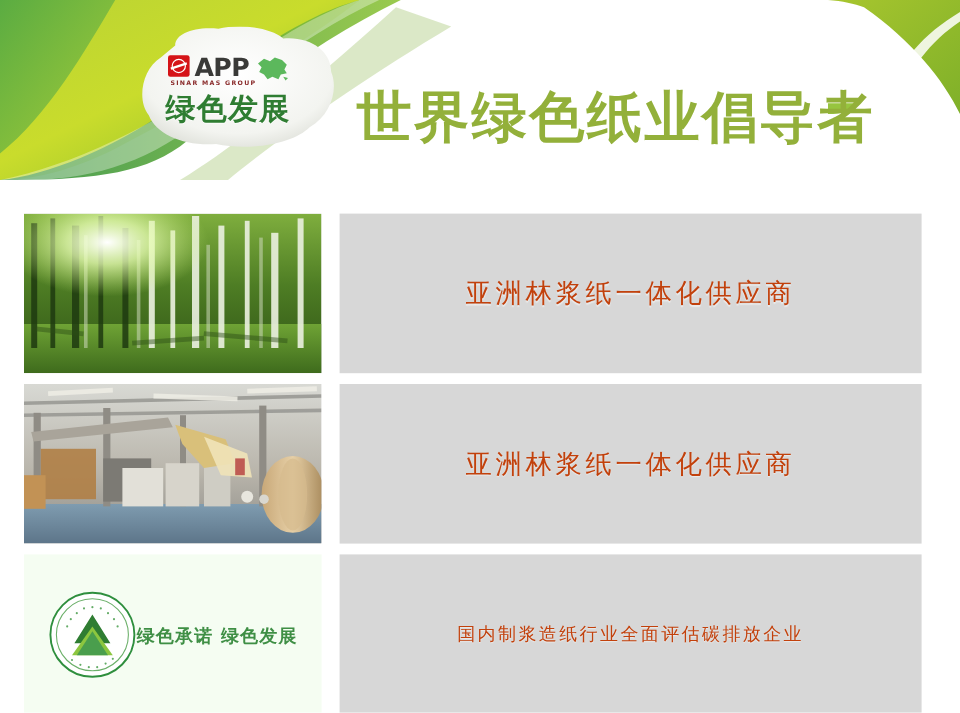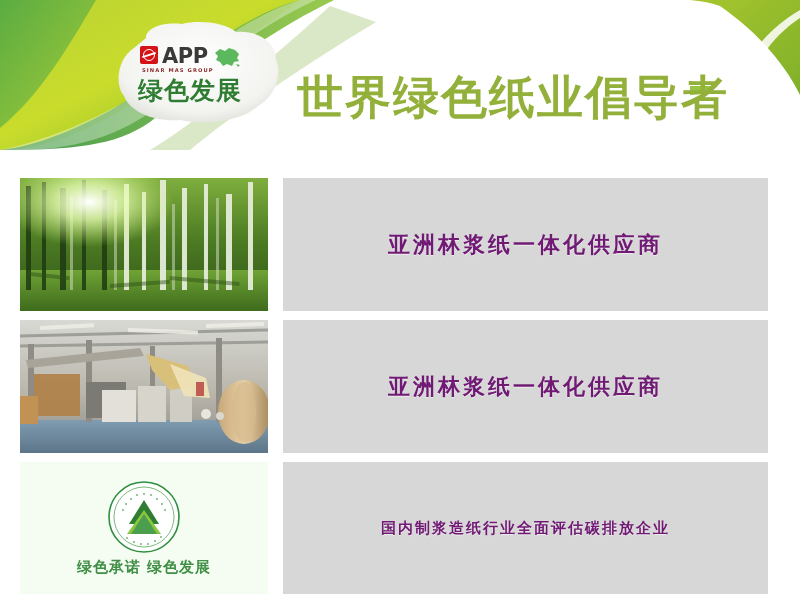--- a/index.html
+++ b/index.html
@@ -170,41 +170,41 @@
     top: 0;
     width: 485px;
     height: 133px;
     background: #d7d7d7;
     display: flex;
     align-items: center;
     justify-content: center;
   }
   .panel-text {
     font-size: 22px;
-    font-weight: bold;
-    color: #701a75;
+    font-weight: normal;
+    color: #c2410c;
     letter-spacing: 3px;
     white-space: nowrap;
     text-shadow: 0 1px 1px rgba(255,255,255,0.55);
   }
   .panel-text.small {
     font-size: 15px;
     letter-spacing: 2px;
   }
 
   
   .cert {
     position: absolute;
     left: 20px;
     top: 0;
     width: 248px;
     height: 133px;
     background: #f5fdf2;
     display: flex;
-    flex-direction: column;
+    flex-direction: row;
     align-items: center;
     justify-content: center;
   }
   .cert-emblem { width: 74px; height: 74px; display:block; }
   .cert-caption {
     margin-top: 4px;
     font-size: 15px;
     font-weight: bold;
     color: #3f8f45;
     letter-spacing: 1px;

